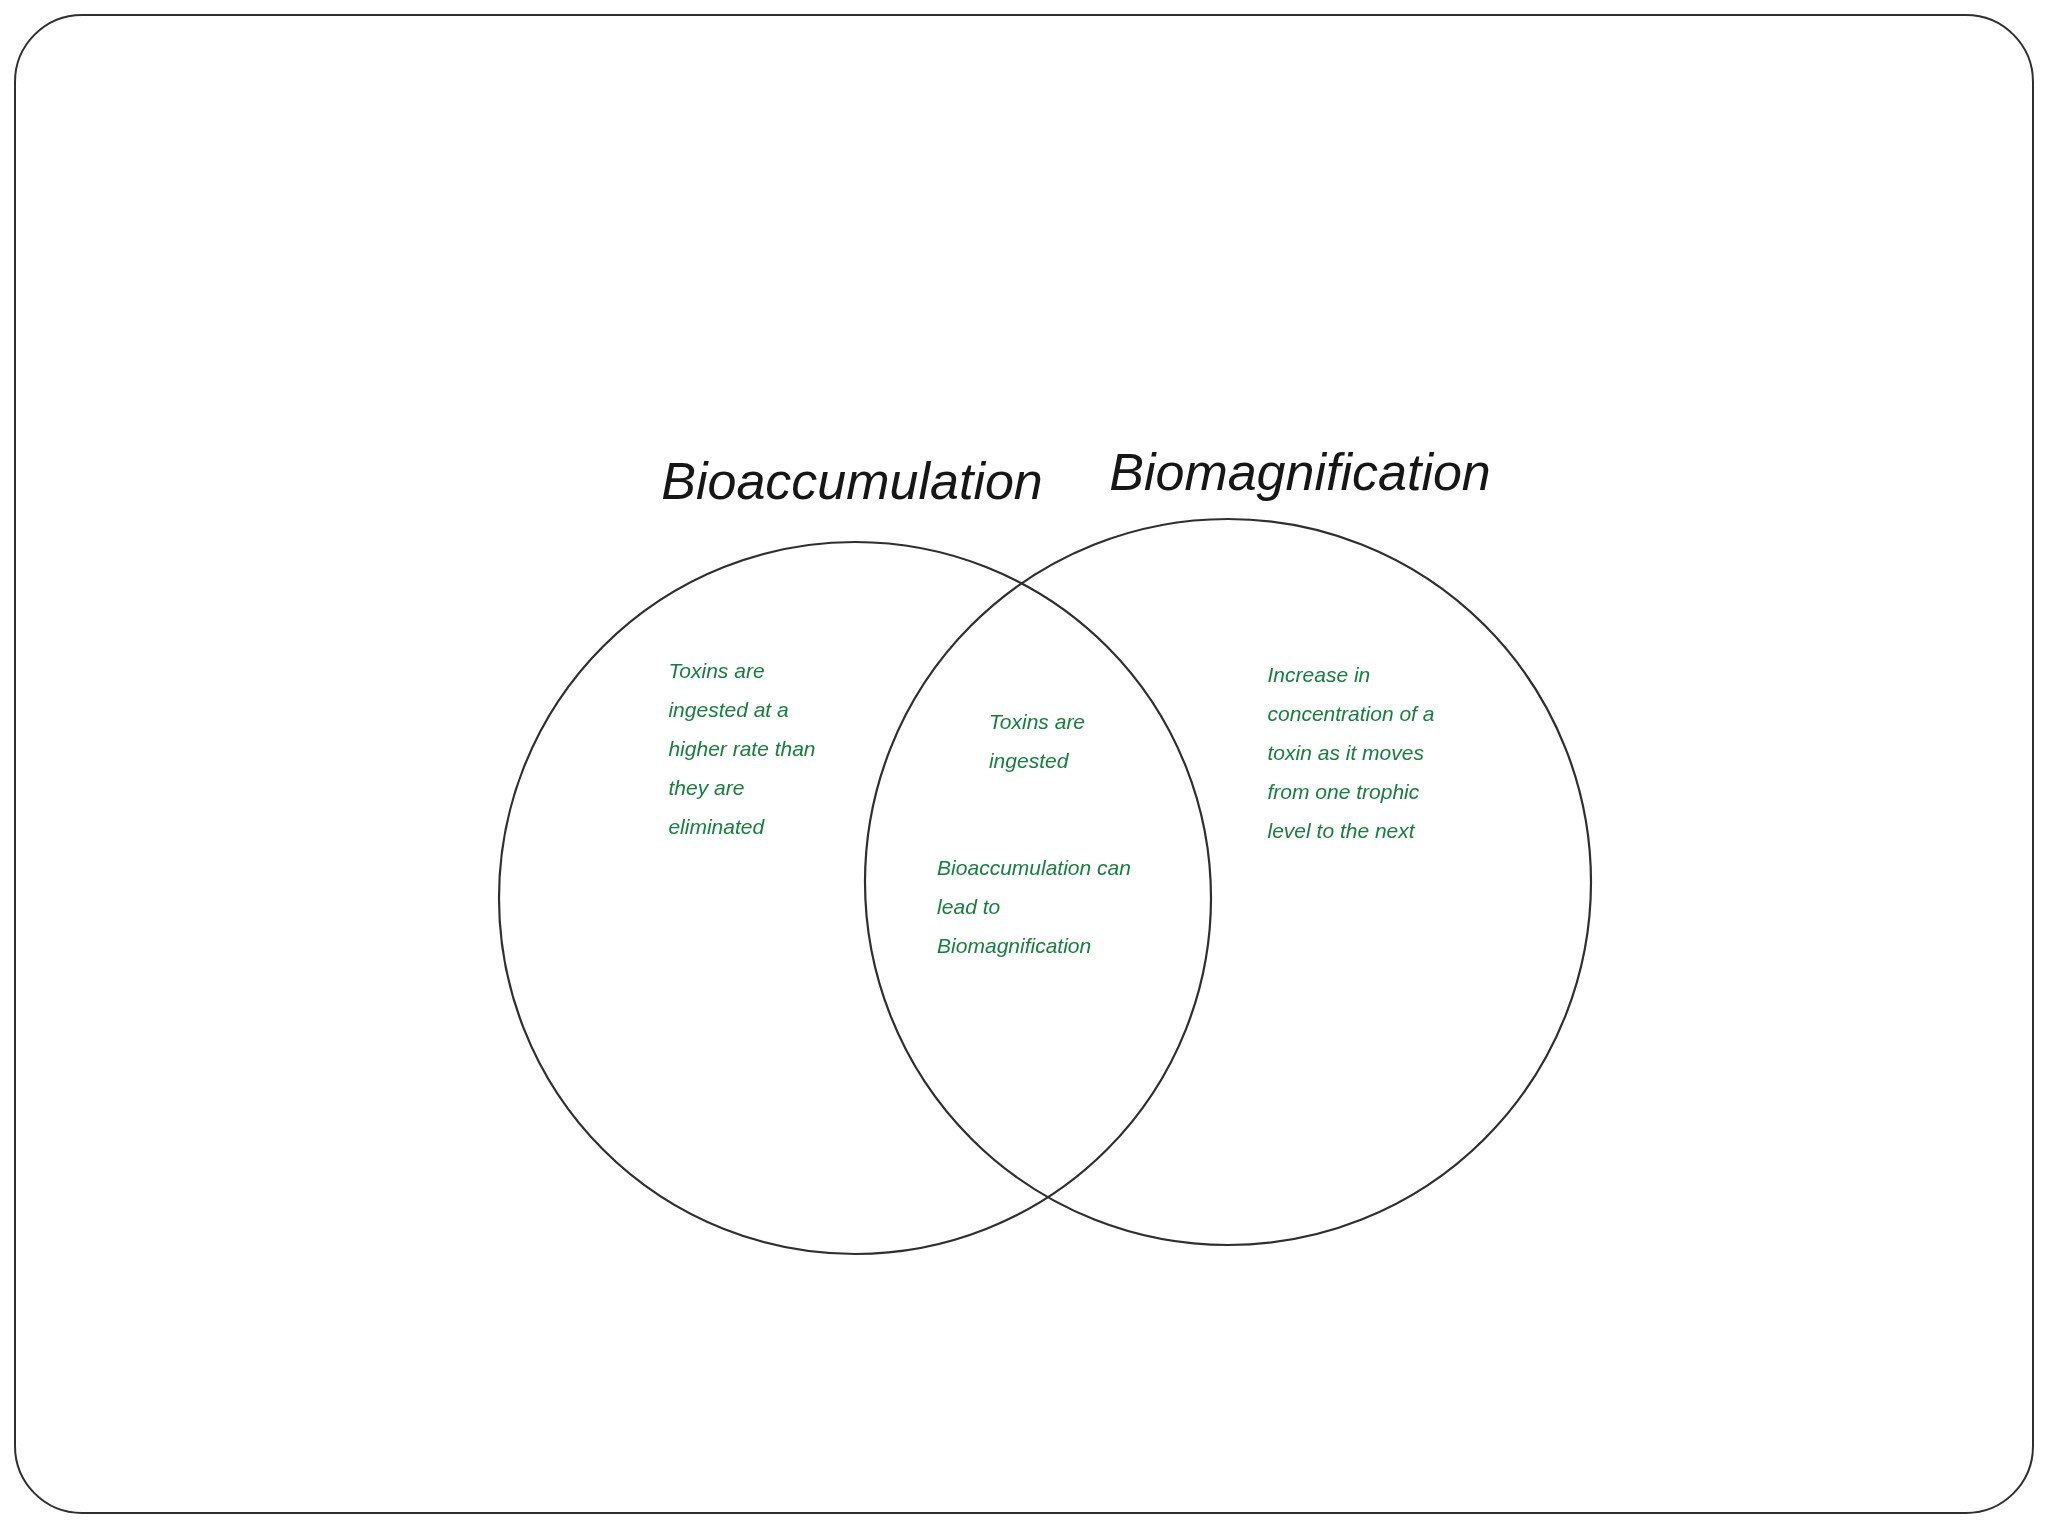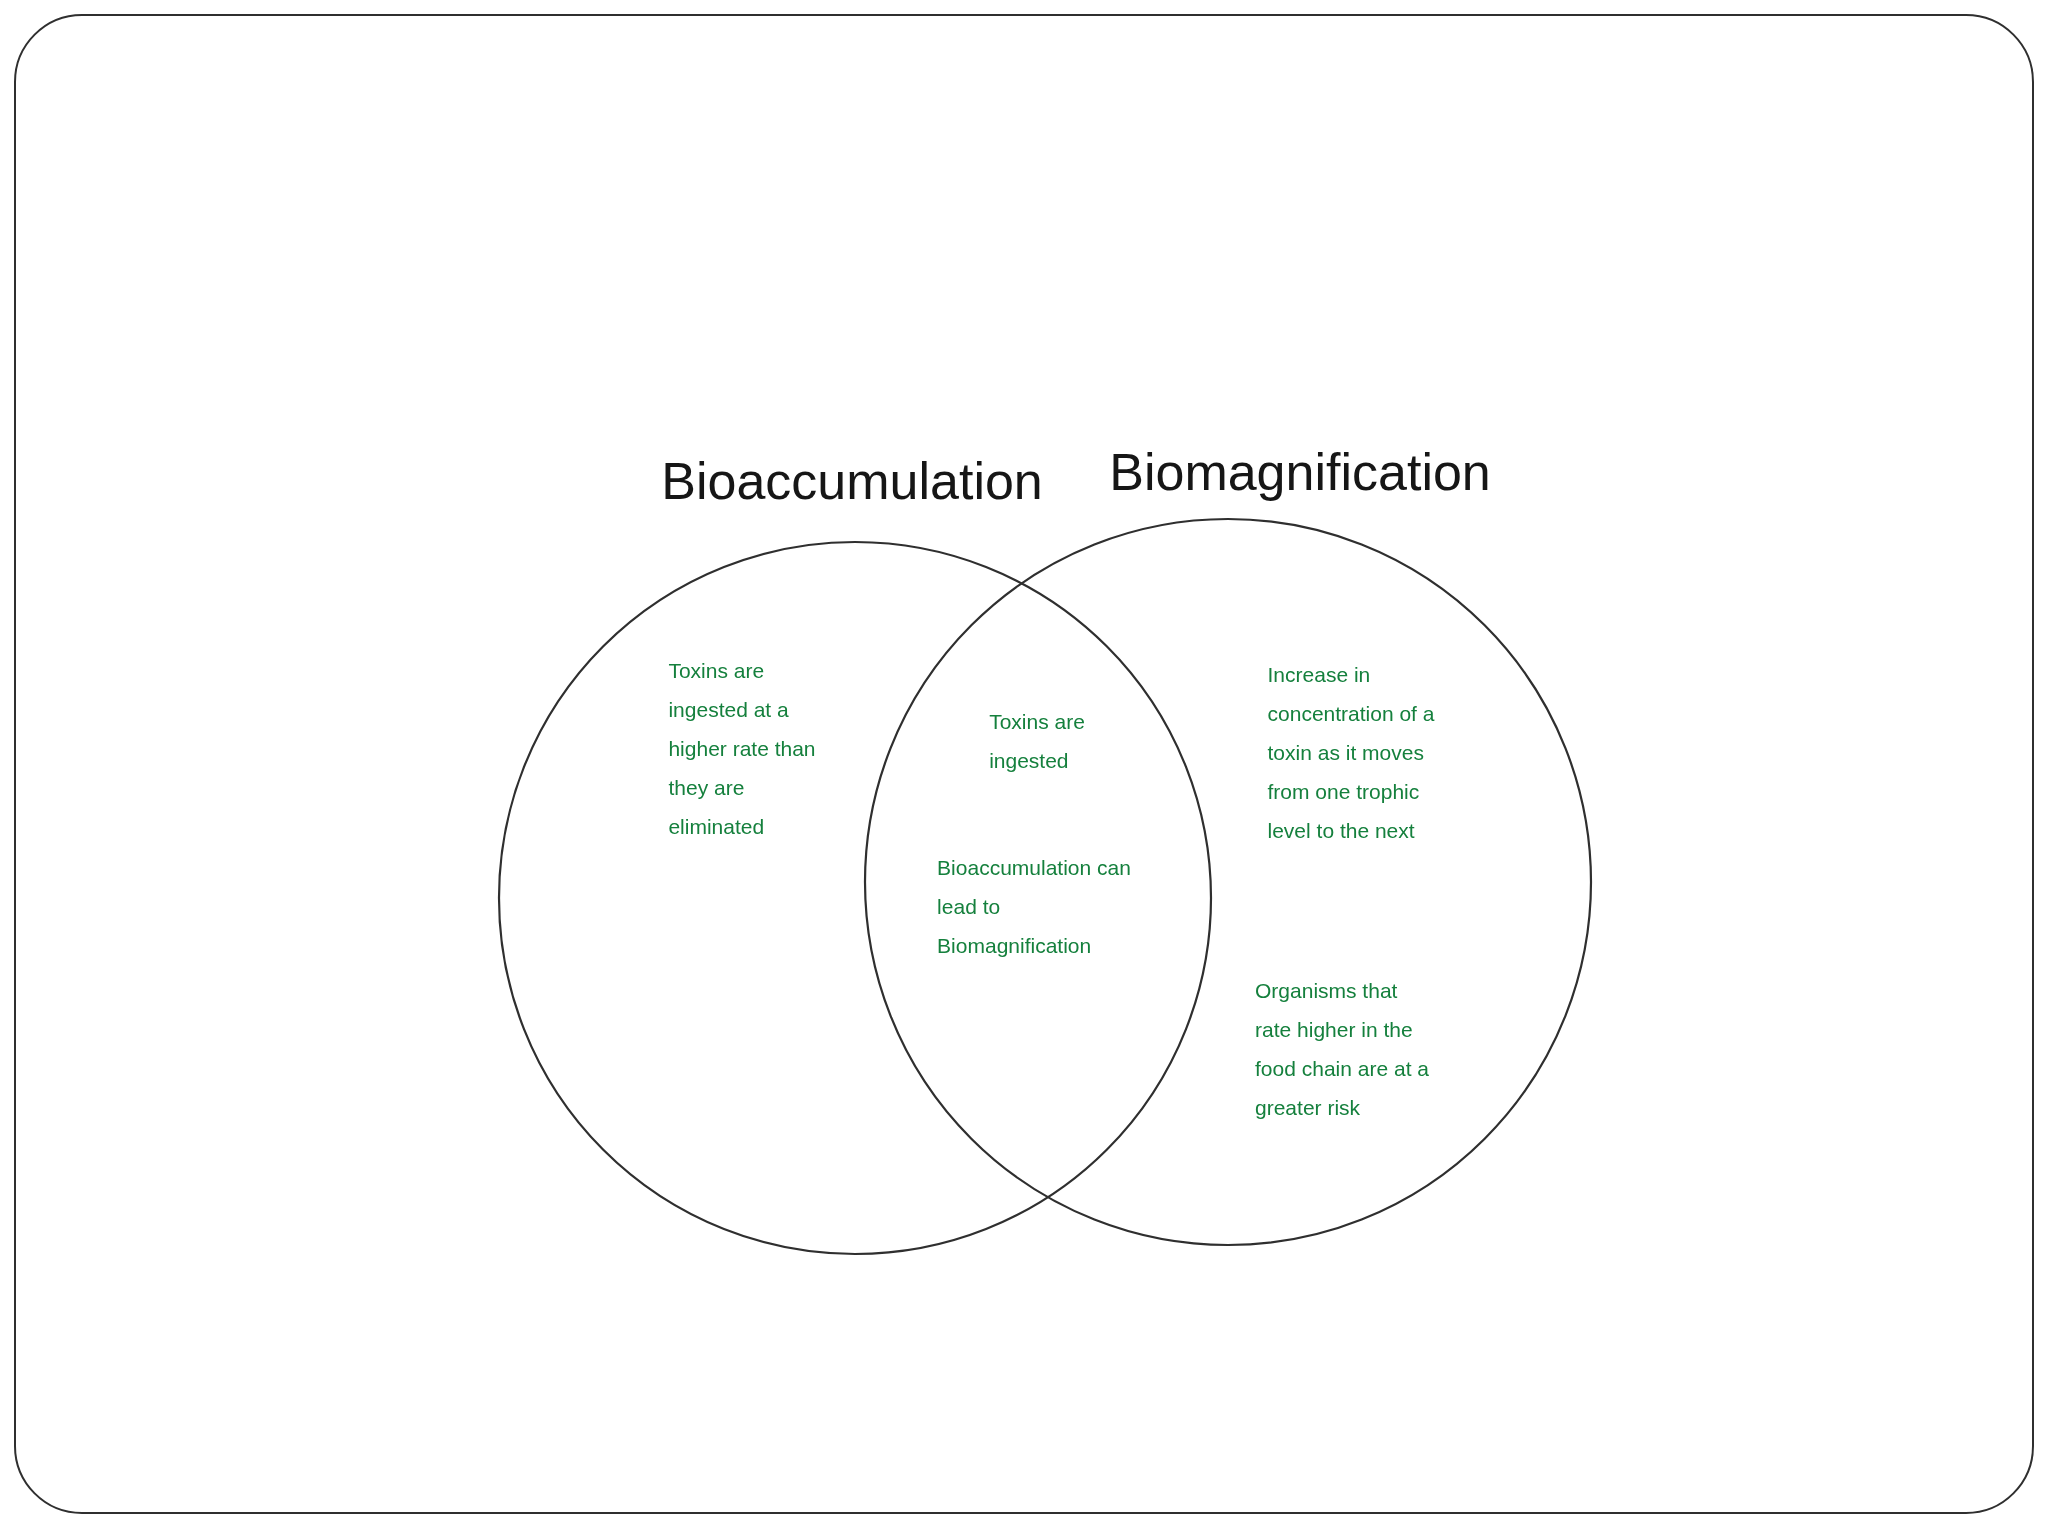--- a/index.html
+++ b/index.html
@@ -8,20 +8,21 @@
     background: #ffffff;
   }
   .stage {
     position: relative;
     width: 2048px;
     height: 1536px;
     background: var(--bg, #ffffff);
     font-family: "Liberation Sans", sans-serif;
     color: var(--ink, #1c1c1c);
     overflow: hidden;
+    font-style: italic;
   }
   .slide-border {
     position: absolute;
     left: 14px;
     top: 14px;
     width: 2020px;
     height: 1500px;
     border: 2px solid var(--line, #2f2f2f);
     border-radius: 68px;
     box-sizing: border-box;
@@ -84,18 +85,14 @@
 lead to
 Biomagnification</div>
 
 
   <div class="txt" style="left:1351px; top:655px;">Increase in
 concentration of a
 toxin as it moves
 from one trophic
 level to the next</div>
 
-  <div class="txt" style="left:1342px; top:971px;">Organisms that
-rate higher in the
-food chain are at a
-greater risk</div>
 
 </div>
 
 </body></html>

